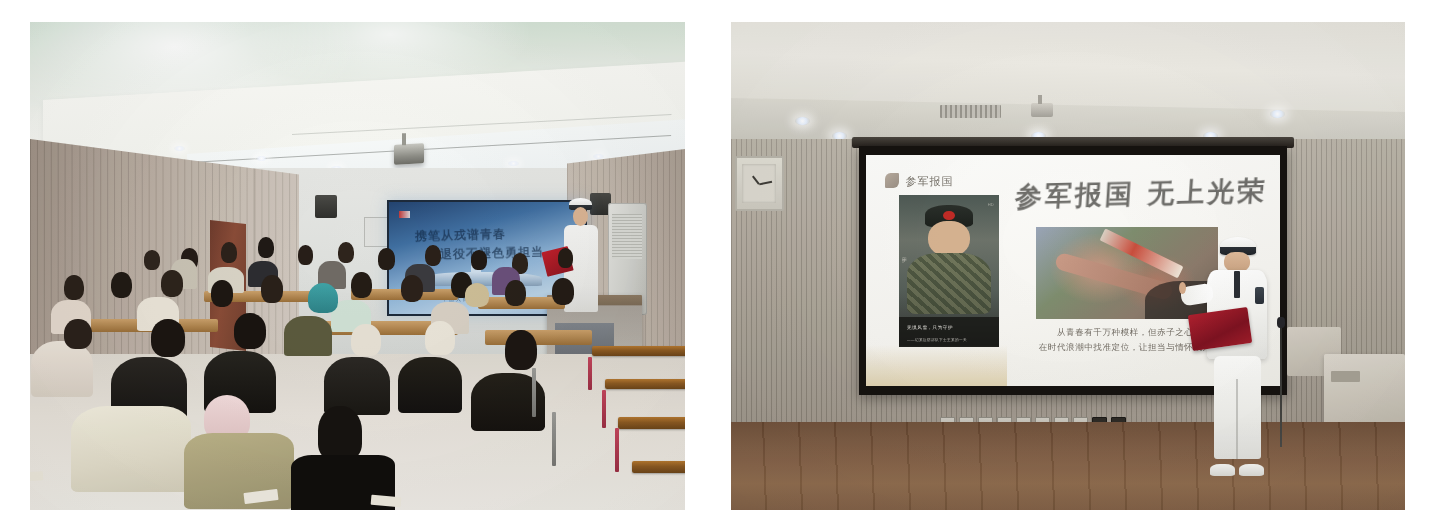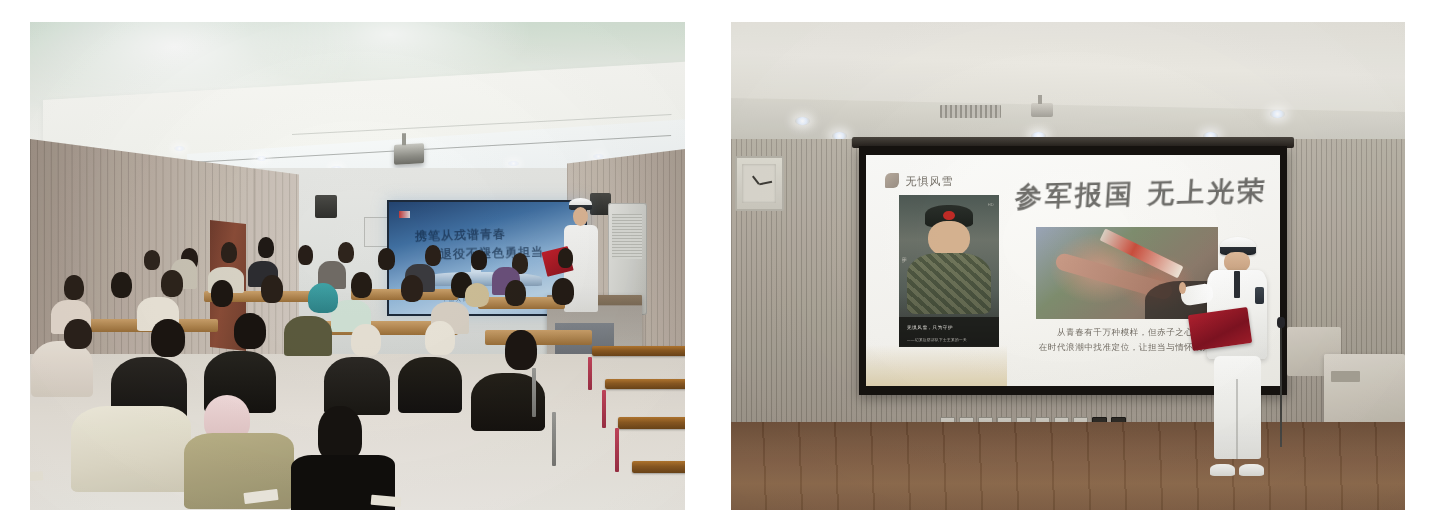--- a/index.html
+++ b/index.html
@@ -647,21 +647,21 @@
         <div class="h"></div>
         <div class="m"></div>
       </div>
     </div>
 
     <div class="R-screenbar"></div>
     <div class="R-screenbox">
       <div class="R-slide">
 
         <div class="tag-dot"></div>
-        <div class="tag-label">无惧风雪</div>
+        <div class="tag-label">参军报国</div>
 
         <div class="portrait">
           <div class="corner-t">HD</div>
           <div class="side-t">守护</div>
           <div class="cap"></div>
           <div class="face"></div>
           <div class="torso"></div>
           <div class="cap-text"></div>
           <div class="cap-t1">无惧风雪，只为守护</div>
           <div class="cap-t2">——记某边防部队下士王某的一天</div>

